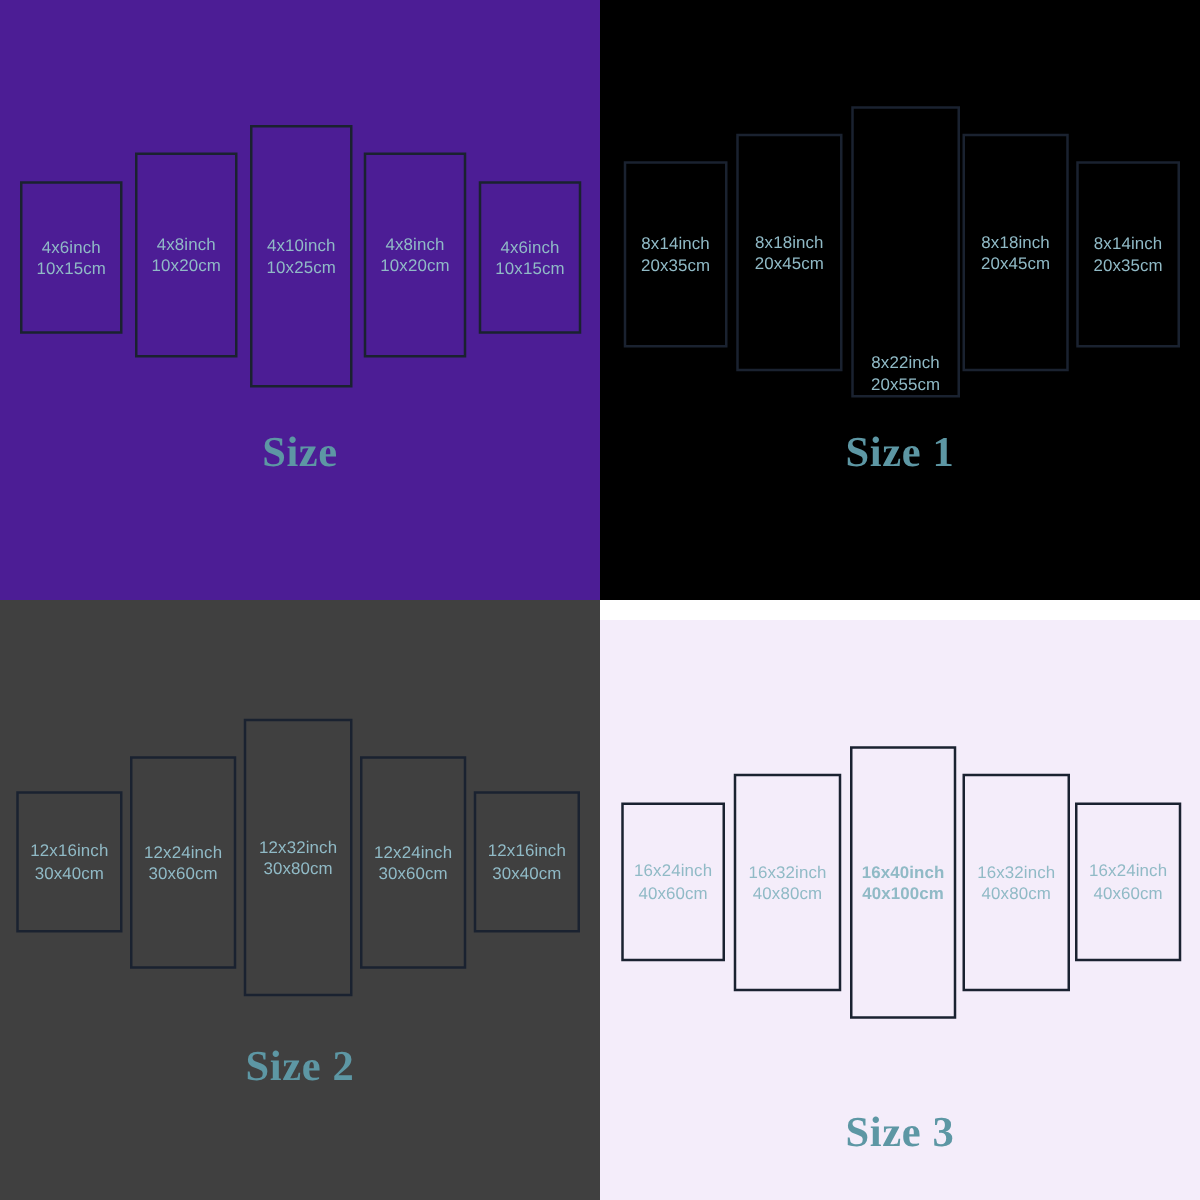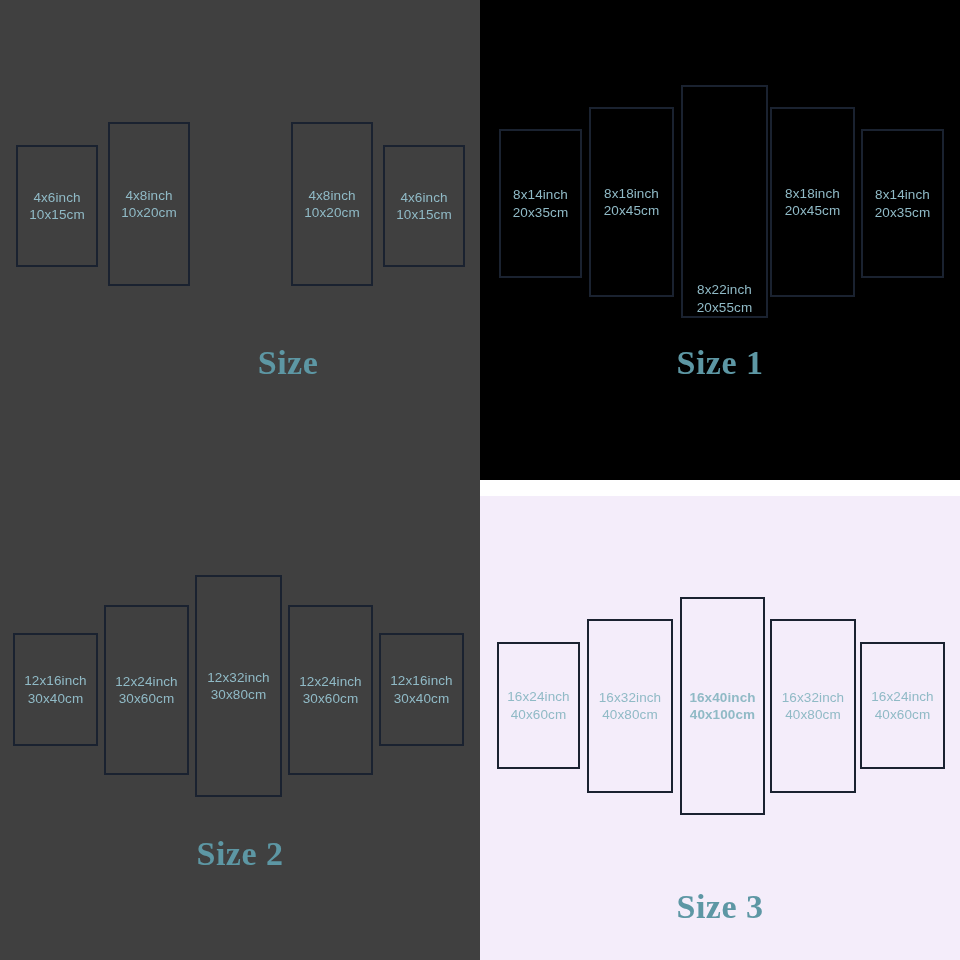--- a/index.html
+++ b/index.html
@@ -55,46 +55,52 @@
     font-weight: bold;
     font-size: 34px;
     letter-spacing: 0.5px;
   }
 </style>
 </head>
 <body>
 
 <div id="root">
 
-  <div class="quadrant q-tl" style="background:#404040">
+  <div class="quadrant q-tl" style="background:#4c1d95">
     <div class="panel" style="left:16px; top:145px; width:82px; height:122px;">
       <div class="panel-label">
         <span class="ln">4x6inch</span>
         <span class="ln">10x15cm</span>
       </div>
     </div>
     <div class="panel" style="left:108px; top:122px; width:82px; height:164px;">
       <div class="panel-label">
         <span class="ln">4x8inch</span>
         <span class="ln">10x20cm</span>
       </div>
     </div>
+    <div class="panel" style="left:200px; top:100px; width:82px; height:210px;">
+      <div class="panel-label">
+        <span class="ln">4x10inch</span>
+        <span class="ln">10x25cm</span>
+      </div>
+    </div>
     <div class="panel" style="left:291px; top:122px; width:82px; height:164px;">
       <div class="panel-label">
         <span class="ln">4x8inch</span>
         <span class="ln">10x20cm</span>
       </div>
     </div>
     <div class="panel" style="left:383px; top:145px; width:82px; height:122px;">
       <div class="panel-label">
         <span class="ln">4x6inch</span>
         <span class="ln">10x15cm</span>
       </div>
     </div>
-    <div class="group-title" style="top:344px;padding-left:48px;">Size</div>
+    <div class="group-title" style="top:344px;">Size</div>
   </div>
 
   <div class="quadrant q-tr" style="background:#000000">
     <div class="panel" style="left:19px; top:129px; width:83px; height:149px;">
       <div class="panel-label">
         <span class="ln">8x14inch</span>
         <span class="ln">20x35cm</span>
       </div>
     </div>
     <div class="panel" style="left:109px; top:107px; width:85px; height:190px;">

